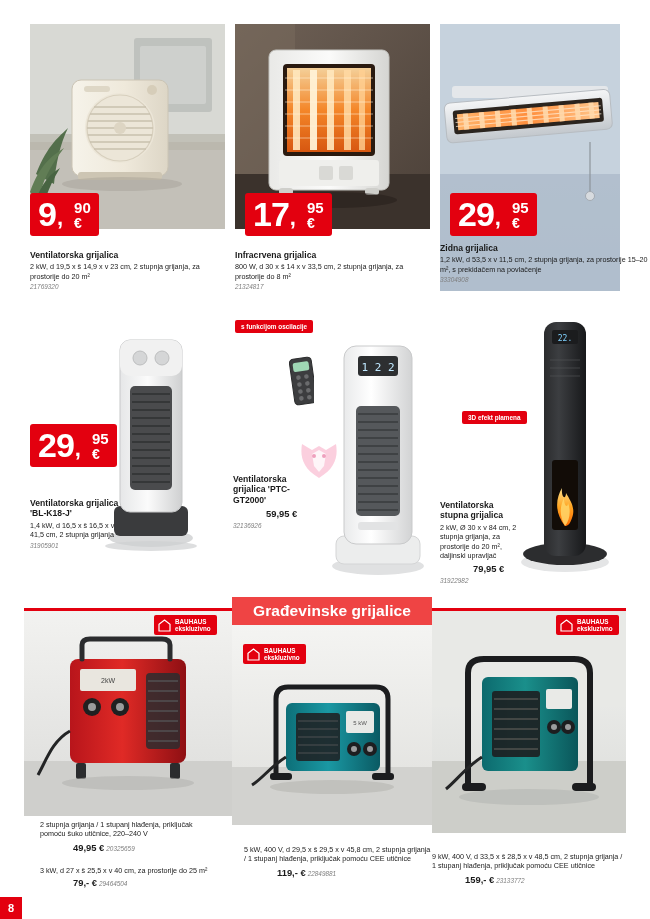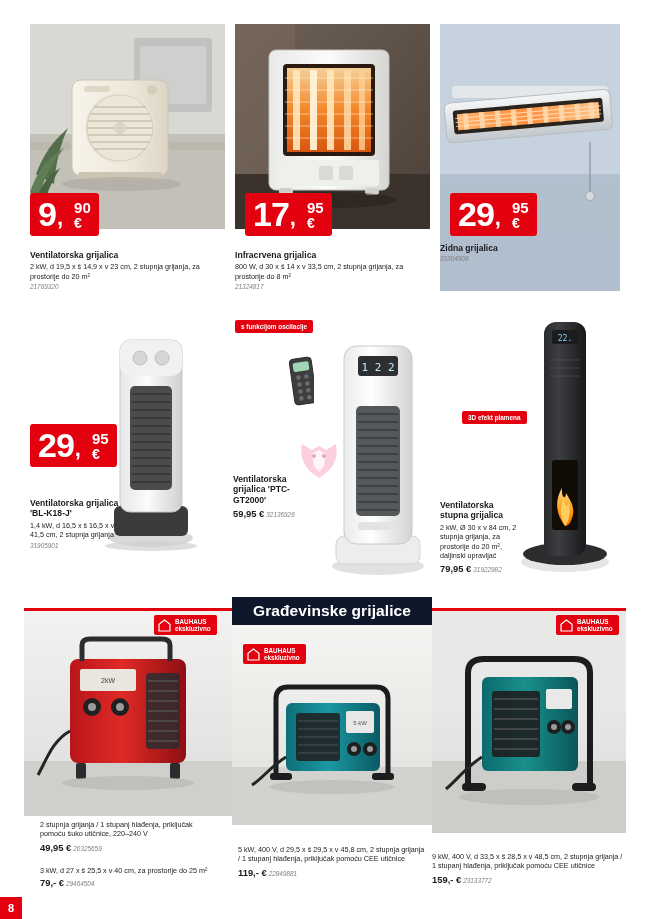--- a/index.html
+++ b/index.html
@@ -37,20 +37,21 @@
   .artno {
     color: #7d7d7d;
     font-style: italic;
     font-size: 6.4px;
     display: block;
     margin-top: 2px;
   }
   .inlineprice {
     font-weight: bold;
     font-size: 9.4px;
+    margin-left: 33px;
   }
   .inlineart {
     color: #7d7d7d;
     font-style: italic;
     font-size: 6.4px;
     font-weight: normal;
   }
 
   
   .pricetag {
@@ -125,21 +126,21 @@
   .bhbadge .house svg { display:block; }
   .bhbadge .txt {
     font-size: 6.3px;
     font-weight: bold;
     line-height: 1.12;
   }
 
   
   .sectionbanner {
     position: absolute;
-    background: #0f172a;
+    background: #ef4444;
     color: #fff;
     font-weight: bold;
     font-size: 15.5px;
     display: flex;
     align-items: center;
     justify-content: center;
     letter-spacing: .1px;
   }
 
   
@@ -368,20 +369,21 @@
     <span class="int">29</span>
     <span class="comma">,</span>
     <span class="right">
       <span class="dec">95</span>
       <span class="eur">€</span>
     </span>
   </div>
 
   <div class="desc" style="left:440px; top:243px; width:212px;">
     <span class="title">Zidna grijalica</span>
+    <span>1,2 kW, d 53,5 x v 11,5 cm, 2 stupnja grijanja, za prostorije 15–20 m², s prekidačem na povlačenje</span>
     <span class="artno">33304908</span>
   </div>
 
   <div class="photo" style="left:92px; top:300px; width:118px; height:258px;">
     <svg width="118" height="258" viewBox="0 0 118 258" xmlns="http://www.w3.org/2000/svg">
       <defs>
         <linearGradient id="g4b" x1="0" y1="0" x2="1" y2="0">
           <stop offset="0" stop-color="#e6e7e8"></stop>
             <stop offset=".45" stop-color="#fbfbfb"></stop>
             <stop offset="1" stop-color="#cfd0d1"></stop>
@@ -688,21 +690,21 @@
       <svg width="13" height="13" viewBox="0 0 13 13">
           <path d="M6.5 1 L12 5.4 L12 12 L1 12 L1 5.4 Z" fill="none" stroke="#fff" stroke-width="1.2"></path>
         </svg>
     </span>
     <span class="txt">
       <span>BAUHAUS</span><br>
       <span>ekskluzivno</span>
     </span>
   </div>
 
-  <div class="desc" style="left:238px; top:845px; width:190px;">
+  <div class="desc" style="left:244px; top:845px; width:190px;">
     <span>5 kW, 400 V, d 29,5 x š 29,5 x v 45,8 cm, 2 stupnja grijanja / 1 stupanj hlađenja, priključak pomoću CEE utičnice</span>
     <div style="margin-top:3px;">
       <span class="inlineprice">119,- €</span>
       <span class="inlineart">22849881</span>
     </div>
   </div>
 
   <div class="photo" style="left:432px; top:611px; width:194px; height:222px;">
     <svg width="194" height="222" viewBox="0 0 194 222" xmlns="http://www.w3.org/2000/svg">
       <defs>

